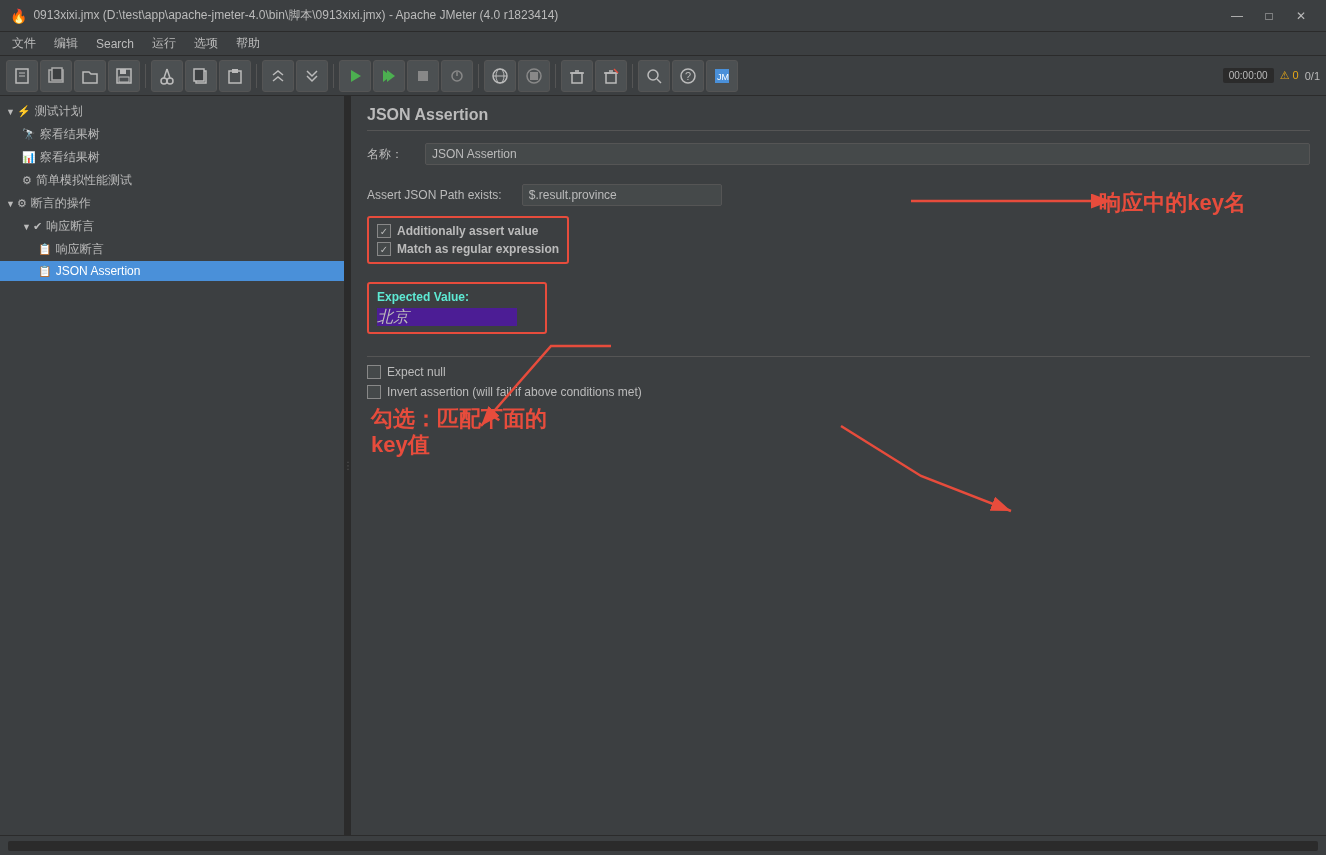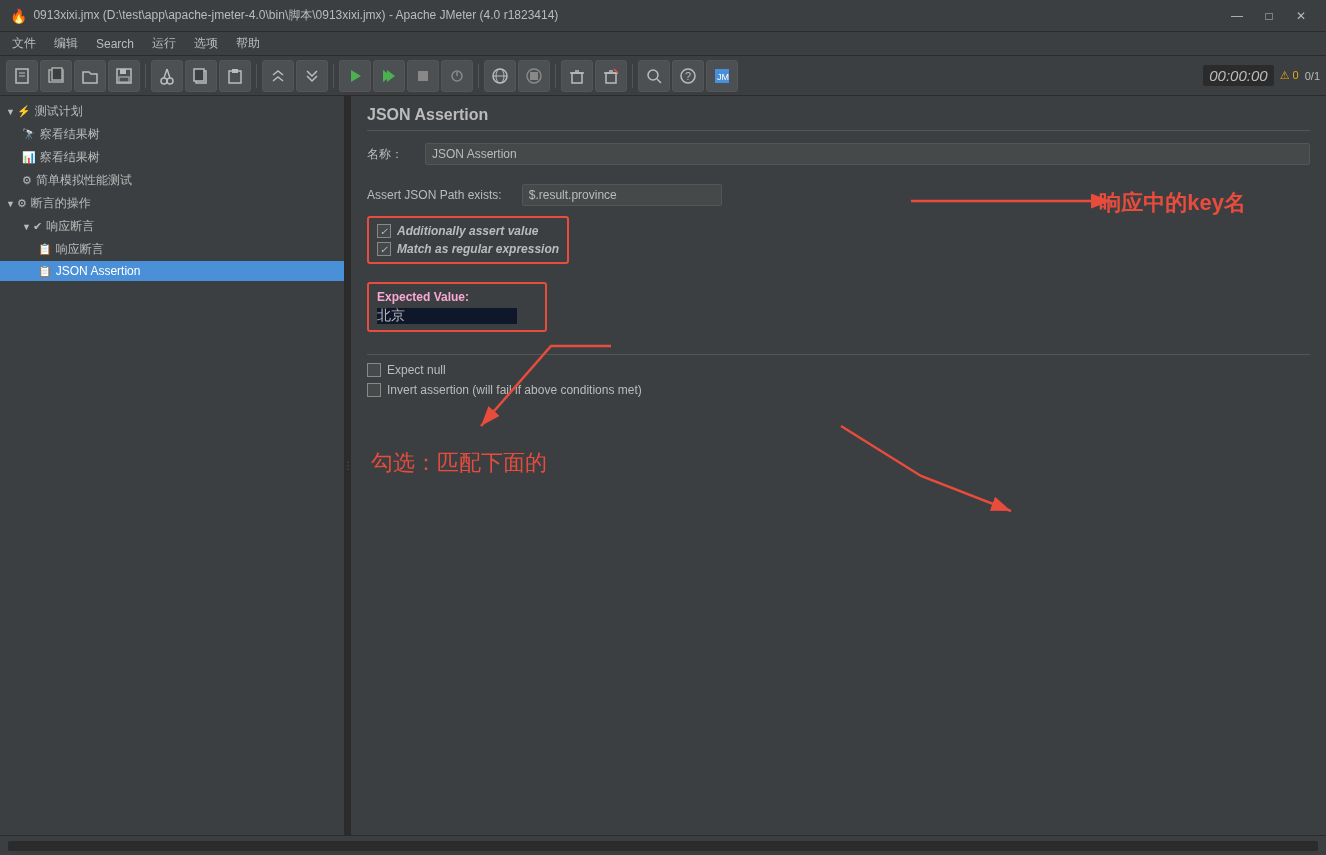--- a/index.html
+++ b/index.html
@@ -98,24 +98,23 @@
       width: 1px;
       height: 24px;
       background: #555;
       margin: 0 3px;
     }
     .toolbar-spacer { flex: 1; }
     .toolbar-time {
       background: #2b2b2b;
       color: #bbb;
       padding: 2px 6px;
-      font-size: 15px;
+      font-size: 10px;
       border-radius: 2px;
       margin-left: 4px;
-      font-style: italic;
     }
     .toolbar-warning {
       color: #e6a817;
       font-size: 11px;
       margin-left: 4px;
     }
     .toolbar-counter {
       color: #bbb;
       font-size: 11px;
       margin-left: 4px;
@@ -222,21 +221,20 @@
       outline: none;
     }
 
     
     .checkbox-section {
       border: 2px solid #e74c3c;
       border-radius: 3px;
       padding: 6px 8px;
       margin-bottom: 10px;
       display: inline-block;
-      font-style: italic;
     }
     .checkbox-row {
       display: flex;
       align-items: center;
       gap: 6px;
       margin-bottom: 4px;
     }
     .checkbox-row:last-child { margin-bottom: 0; }
     .cb {
       width: 14px;
@@ -266,32 +264,33 @@
     
     .expected-section {
       border: 2px solid #e74c3c;
       border-radius: 3px;
       padding: 6px 8px;
       margin-bottom: 12px;
       display: inline-block;
       min-width: 180px;
     }
     .expected-label {
-      color: #f9a8d4;
+      color: #5eead4;
       font-size: 12px;
       font-weight: bold;
       margin-bottom: 4px;
     }
     .expected-input {
-      background: #0f172a;
+      background: #4c1d95;
       border: none;
       color: #bbb;
-      font-size: 14px;
+      font-size: 16px;
       width: 140px;
       outline: none;
+      font-style: italic;
     }
 
     
     .other-checkboxes {
       margin-top: 8px;
     }
     .other-cb-row {
       display: flex;
       align-items: center;
       gap: 6px;
@@ -632,22 +631,23 @@
         </div>
         <div class="other-cb-row">
           <div class="small-cb"></div>
           <span class="cb-text">Invert assertion (will fail if above conditions met)</span>
         </div>
       </div>
     </div>
 
     <div style="position:absolute; top:92px; right:80px; color:#e74c3c; font-size:22px; font-weight:bold; pointer-events:none;">响应中的key名</div>
 
-    <div style="position:absolute; top:310px; left:20px; color:#e74c3c; font-size:22px; font-weight:normal; pointer-events:none; line-height:1.2;margin-top:44px;">
+    <div style="position:absolute; top:310px; left:20px; color:#e74c3c; font-size:22px; font-weight:bold; pointer-events:none; line-height:1.2;">
       <div>勾选：匹配下面的</div>
+      <div>key值</div>
     </div>
 
 
     <svg class="overlay-svg" xmlns="http://www.w3.org/2000/svg">
 
       <defs>
         <marker id="arrowhead" markerWidth="8" markerHeight="6" refX="8" refY="3" orient="auto">
           <polygon points="0 0, 8 3, 0 6" fill="#e74c3c"></polygon>
         </marker>
       </defs>

